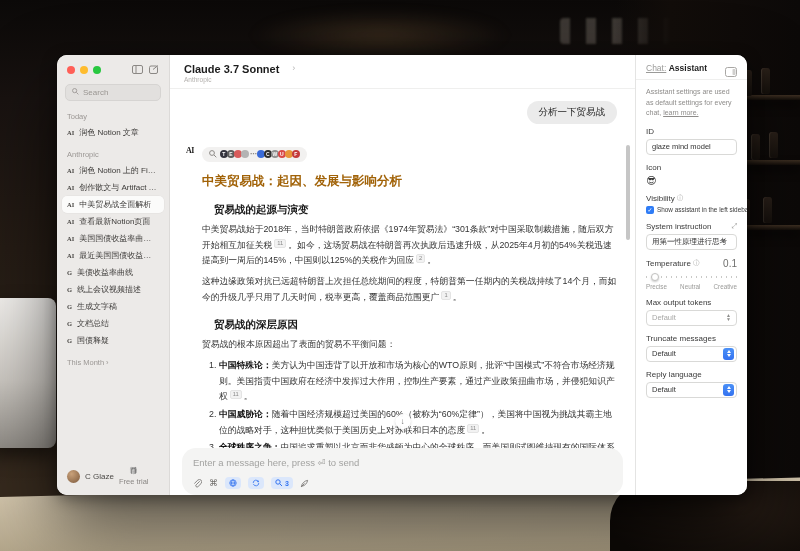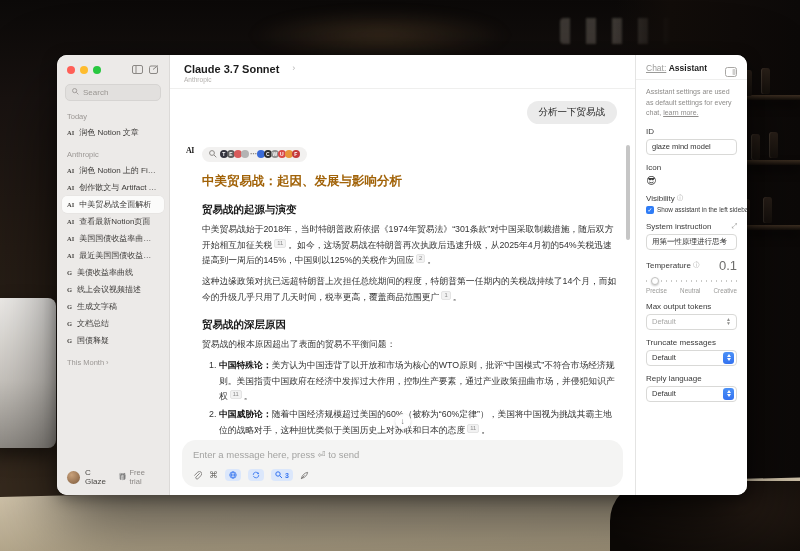--- a/index.html
+++ b/index.html
@@ -28,69 +28,69 @@
   .sb-tools { margin-left:auto; display:flex; gap:6px; color:#8b8885; }
   .sb-tools svg { display:block; }
   .search { margin:4px 8px 2px; height:17px; background:#e2e0de; border:1px solid #d6d4d2; border-radius:5px; display:flex; align-items:center; gap:4px; padding:0 6px; color:#9a9692; font-size:8px; }
   .sec-label { font-size:7.5px; color:#9b9794; margin:9px 10px 3px; display:flex; align-items:center; gap:2px; }
   .s-item { display:flex; align-items:center; gap:5px; margin:0 5px; padding:3px 5px; border-radius:5px; font-size:8px; color:#3c3a38; white-space:nowrap; overflow:hidden; }
   .s-item.active { background:rgba(255,255,255,.78); box-shadow:0 0 0 .5px rgba(0,0,0,.04); }
   .s-ic { flex:none; font-size:6.5px; font-weight:bold; color:#4a4845; font-family:"Liberation Serif","DejaVu Serif",serif; }
   .s-lb { overflow:hidden; text-overflow:ellipsis; }
   .sb-foot { margin-top:auto; display:flex; align-items:center; gap:5px; padding:9px 10px; font-size:8px; color:#4a4845; }
   .avatar { width:13px; height:13px; border-radius:50%; background:radial-gradient(circle at 35% 30%,#c9a17a,#7d5a3c); flex:none; }
-  .trial { color:#8b8885; font-size:7.5px; display:flex; align-items:center; gap:2px; }
+  .trial { color:#8b8885; font-size:7.5px; display:flex; align-items:center; gap:2px;flex-direction:column; }
   .trial .gift { filter:grayscale(1) opacity(.65); font-size:7px; }
 
   
   .main { flex:1; position:relative; display:flex; flex-direction:column; background:#fff; min-width:0; }
   .m-head { padding:8px 14px 5px; border-bottom:1px solid #efefee; }
   .m-title { font-size:11px; font-weight:bold; color:#1c1c1c; display:flex; align-items:flex-start; gap:13px; }
   .m-title .chev { color:#b5b5b5; font-weight:normal; font-size:9px; }
   .m-sub { font-size:6.5px; color:#b3b0ad; margin-top:1px; }
   .chat { flex:1; position:relative; overflow:hidden; padding:0 16px; }
   .bubble { float:right; margin:12px 2px 0 0; background:#ebebeb; border-radius:13px; padding:5px 12px; font-size:9.5px; color:#262626; }
   .asst { clear:both; display:flex; gap:8px; padding-top:20px; }
   .ai-mark { flex:none; font-size:8px; font-weight:bold; letter-spacing:-.5px; color:#1f1e1d; font-family:"Liberation Serif","DejaVu Serif",serif; padding-top:2px; }
   .a-body { flex:1; min-width:0; }
   .chip { display:inline-flex; align-items:center; gap:1px; background:#f2f1f0; border-radius:9px; height:15px; padding:0 7px; }
   .chip .mag { color:#8d8a87; margin-right:3px; display:flex; }
   .fav { width:8px; height:8px; border-radius:50%; margin-left:-1px; flex:none; color:#fff; font-size:5px; line-height:8px; text-align:center; font-weight:bold; }
   .fav.more { background:none; color:#8d8a87; font-size:7px; width:auto; margin:0 1px; }
   .a-body h1 { font-size:12.5px; color:#a16207; margin:11px 0 4px; }
-  .a-body h2 { font-size:10.5px; color:#1a1a1a; margin:13px 0 3px; }
+  .a-body h2 { font-size:10.5px; color:#1a1a1a; margin:13px 12px 3px; }
   .a-body p { font-size:8.8px; line-height:1.78; color:#333; margin:5px 0; }
   .a-body ol { margin:5px 0 2px; padding-left:17px; }
   .a-body li { font-size:8.8px; line-height:1.78; color:#333; margin-bottom:2px; }
   .lead { font-weight:bold; color:#111; }
   .cite { display:inline-block; font-size:5.8px; color:#8a8a8a; background:#f2f2f2; border:1px solid #e4e4e4; border-radius:2px; padding:0 2px; vertical-align:3px; margin:0 2px; line-height:7px; }
   .scrolldn { position:absolute; left:50%; bottom:66px; transform:translateX(-50%); width:15px; height:15px; border-radius:50%; background:rgba(255,255,255,.95); box-shadow:0 1px 3px rgba(0,0,0,.18); color:#6a6a6a; font-size:8px; display:flex; align-items:center; justify-content:center; }
   .m-scroll { position:absolute; right:5px; top:90px; width:4px; height:95px; border-radius:2px; background:#c6c6c6; }
-  .composer { position:absolute; left:12px; right:12px; bottom:8px; background:#f4f4f3; border-radius:14px; padding:9px 11px 6px; }
+  .composer { position:absolute; left:12px; right:12px; bottom:0; background:#f4f4f3; border-radius:14px; padding:9px 11px 6px; }
   .ph { font-size:9.5px; color:#a3a3a1; }
   .c-icons { display:flex; align-items:center; gap:7px; margin-top:9px; color:#6f6d6a; }
   .c-icons svg { display:block; }
   .pill { display:flex; align-items:center; gap:2px; background:#dbe7fb; color:#3474f0; border-radius:4px; padding:2px 4px; font-size:7px; font-weight:bold; }
 
   
   .panel { width:112px; flex:none; background:#fff; border-left:1px solid #e4e4e3; padding:8px 10px; font-size:8px; color:#3a3a3a; position:relative; }
   .p-head { font-size:8.5px; padding-bottom:6px; border-bottom:1px solid #efefee; margin:0 -10px 7px; padding-left:10px; }
   .p-head .dim { color:#9a9a98;text-decoration:underline; } .p-head b { color:#1f1f1f; }
   .p-desc { font-size:7px; color:#8e8c8a; line-height:1.5; margin-bottom:7px; }
   .p-desc a { color:#8e8c8a; text-decoration:underline; }
   .f-label { font-size:8px; color:#3a3a3a; margin:8px 0 3px; display:flex; align-items:center; gap:2px; }
   .info { font-size:6.5px; color:#a8a8a6; }
   .expand { margin-left:auto; color:#9a9a98; font-size:7px; }
   .inp { height:16px; border:1px solid #d9d9d7; border-radius:4px; background:#fff; display:flex; align-items:center; padding:0 5px; font-size:7.5px; color:#333; white-space:nowrap; overflow:hidden; }
   .emoji { font-size:10px; }
   .chk-row { display:flex; align-items:center; gap:3px; }
   .chk { width:8px; height:8px; border-radius:2px; background:#2f7cf6; color:#fff; font-size:6px; line-height:8px; text-align:center; flex:none; }
   .chk-lb { font-size:6.4px; color:#3a3a3a; white-space:nowrap; }
   .t-row { display:flex; align-items:center; }
-  .t-val { margin-left:auto; font-size:13px; color:#6e6e6c; }
+  .t-val { margin-left:auto; font-size:10px; color:#6e6e6c; }
   .slider { position:relative; height:10px; margin:3px 0 1px; }
   .slider .ticks { position:absolute; left:0; right:0; top:4px; height:2px; background:repeating-linear-gradient(90deg,#c9c9c7 0 1px,transparent 1px 5px); }
   .slider .thumb { position:absolute; left:5%; top:1px; width:8px; height:8px; border-radius:50%; background:#fff; border:1px solid #c2c2c0; box-shadow:0 1px 2px rgba(0,0,0,.2); }
   .t-labels { display:flex; justify-content:space-between; font-size:6.3px; color:#9a9a98; margin-bottom:2px; }
   .stepper { display:flex; flex-direction:column; margin-left:auto; color:#8e8e8c; line-height:3.5px; font-size:5px; }
   .sel { height:16px; border:1px solid #d9d9d7; border-radius:4px; display:flex; align-items:center; padding:0 2px 0 5px; font-size:7.5px; color:#333; }
   .sel .btn { margin-left:auto; width:11px; height:12px; border-radius:3px; background:linear-gradient(180deg,#4b91f7,#3472f0); display:flex; flex-direction:column; align-items:center; justify-content:center; gap:1px; }
   .sel .btn i { display:block; width:0; height:0; border-left:2.5px solid transparent; border-right:2.5px solid transparent; }
   .sel .btn i.up { border-bottom:3px solid #fff; }
   .sel .btn i.dn { border-top:3px solid #fff; }

